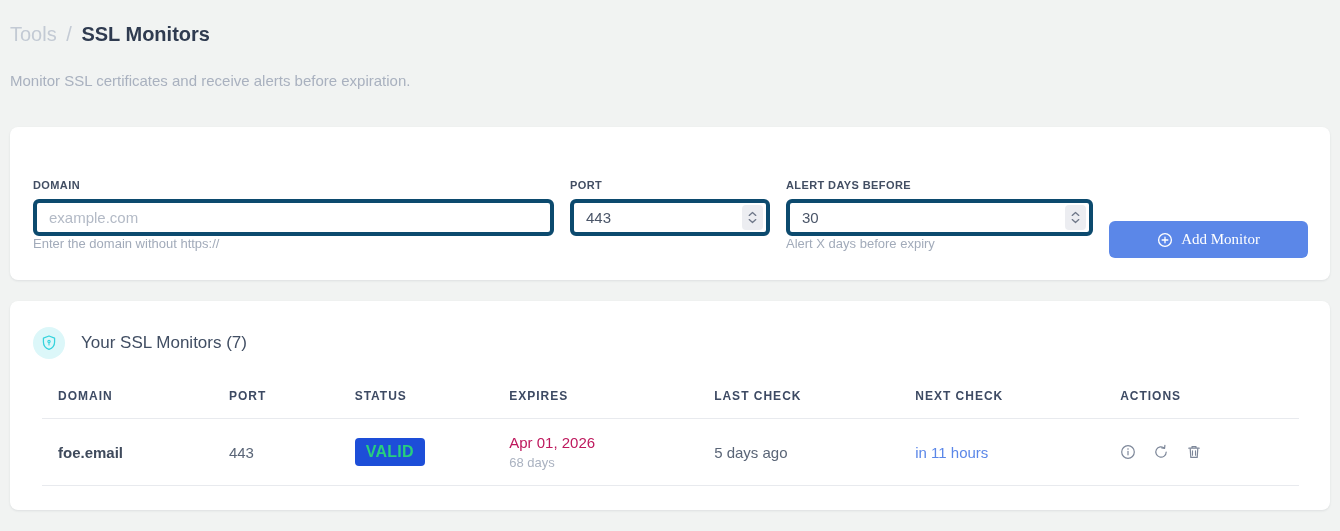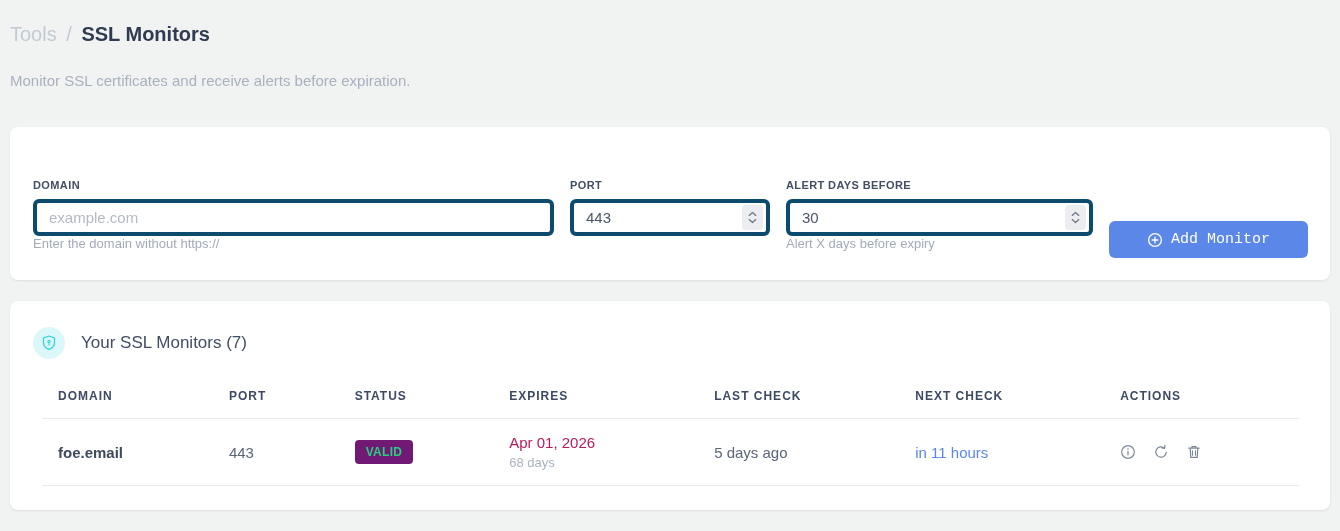--- a/index.html
+++ b/index.html
@@ -68,21 +68,21 @@
     align-items: center; justify-content: center; gap: 1px;
     cursor: pointer;
   }
   .stepper svg { display: block; }
   .field-helper { font-size: 13px; color: #a2abba; }
 
   .btn-primary {
     flex: 0 0 199px; height: 37px; margin-top: 42px;
     background: #5b87e8; color: #ffffff;
     border: none; border-radius: 6px;
-    font-size: 15px; font-family: Liberation Mono, monospace;
+    font-size: 15px; font-family: Liberation Serif, serif;
     display: flex; align-items: center; justify-content: center; gap: 8px;
     cursor: pointer;
   }
 
   
   .table-wrap { margin-top: 22px; padding: 0 9px; }
   table { width: 100%; border-collapse: collapse; table-layout: fixed; }
   thead th {
     font-size: 12px; font-weight: 700; letter-spacing: 1px;
     color: #3d4a63; text-align: left; text-transform: uppercase;
@@ -90,22 +90,22 @@
     border-bottom: 1px solid #e8eaee;
   }
   tbody td {
     padding: 15px 16px; vertical-align: middle;
     border-bottom: 1px solid #e8eaee;
     font-size: 15px; color: #5a6577;
   }
   .cell-domain { font-weight: 700; color: #3f4a5c; }
   .badge-valid {
     display: inline-block; padding: 5px 11px; border-radius: 4px;
-    background: #701a75; color: #27cf7d;
-    font-size: 12px; font-weight: 600; letter-spacing: 0.3px;
+    background: #1d4ed8; color: #27cf7d;
+    font-size: 16px; font-weight: 600; letter-spacing: 0.3px;
   }
   .expires-date { color: #be185d; font-size: 15px; }
   .expires-days { margin-top: 4px; font-size: 13px; color: #aab2c0; }
   .next-check { color: #5b87e8; }
   .actions { display: flex; align-items: center; gap: 17px; }
   .icon-btn {
     background: none; border: none; padding: 0; cursor: pointer;
     display: flex; align-items: center; justify-content: center;
   }
 </style>

